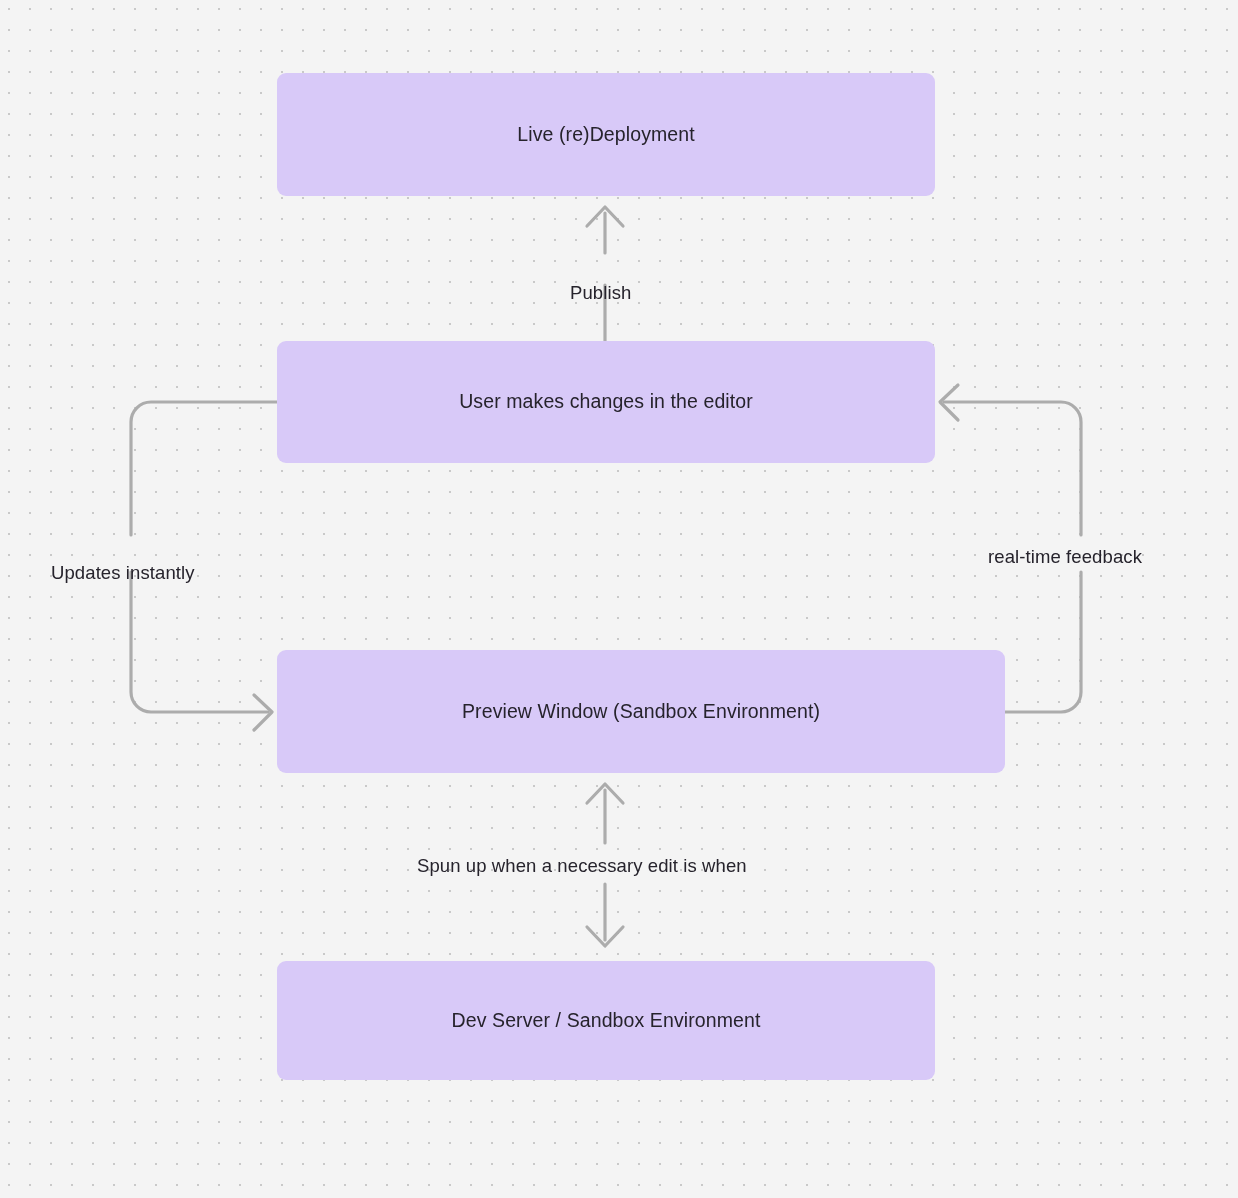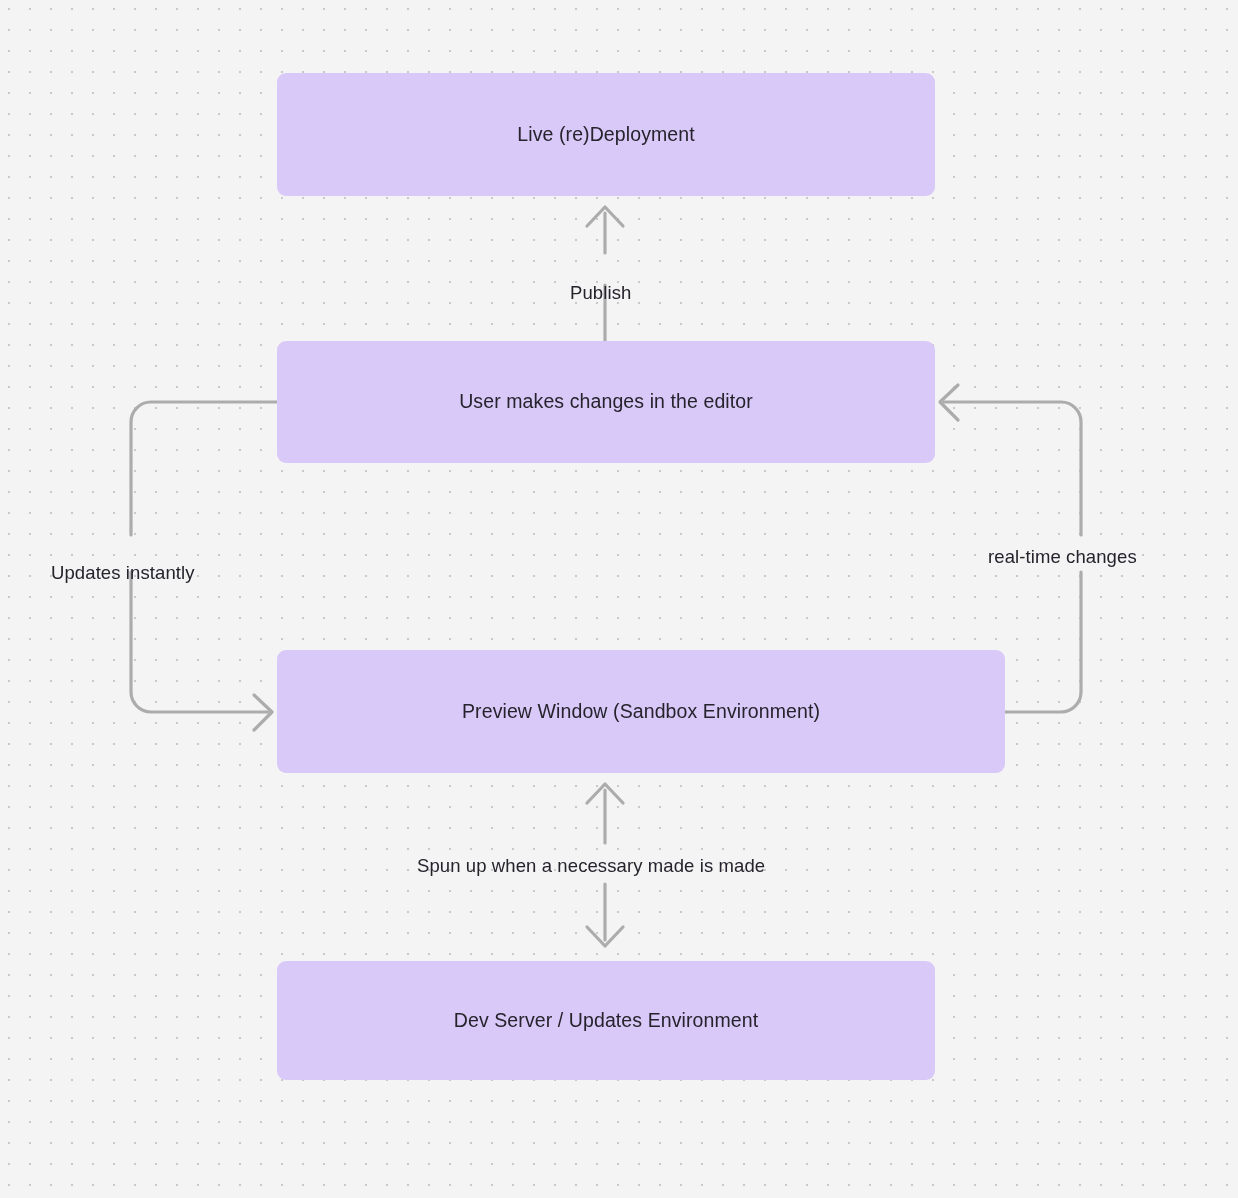--- a/index.html
+++ b/index.html
@@ -128,24 +128,24 @@
 
   <div class="node" id="node-live">
     <span class="node-label">Live (re)Deployment</span>
   </div>
 
   <div class="node" id="node-preview">
     <span class="node-label">Preview Window (Sandbox Environment)</span>
   </div>
 
   <div class="node" id="node-dev">
-    <span class="node-label">Dev Server / Updates Environment</span>
+    <span class="node-label">Dev Server / Sandbox Environment</span>
   </div>
 
   <div class="edge-label" id="label-publish">Publish</div>
 
   <div class="edge-label" id="label-updates">Updates instantly</div>
 
-  <div class="edge-label" id="label-realtime">real-time changes</div>
+  <div class="edge-label" id="label-realtime">real-time feedback</div>
 
-  <div class="edge-label" id="label-spun">Spun up when a necessary made is made</div>
+  <div class="edge-label" id="label-spun">Spun up when a necessary edit is when</div>
 
 </div>
 
 </body></html>

